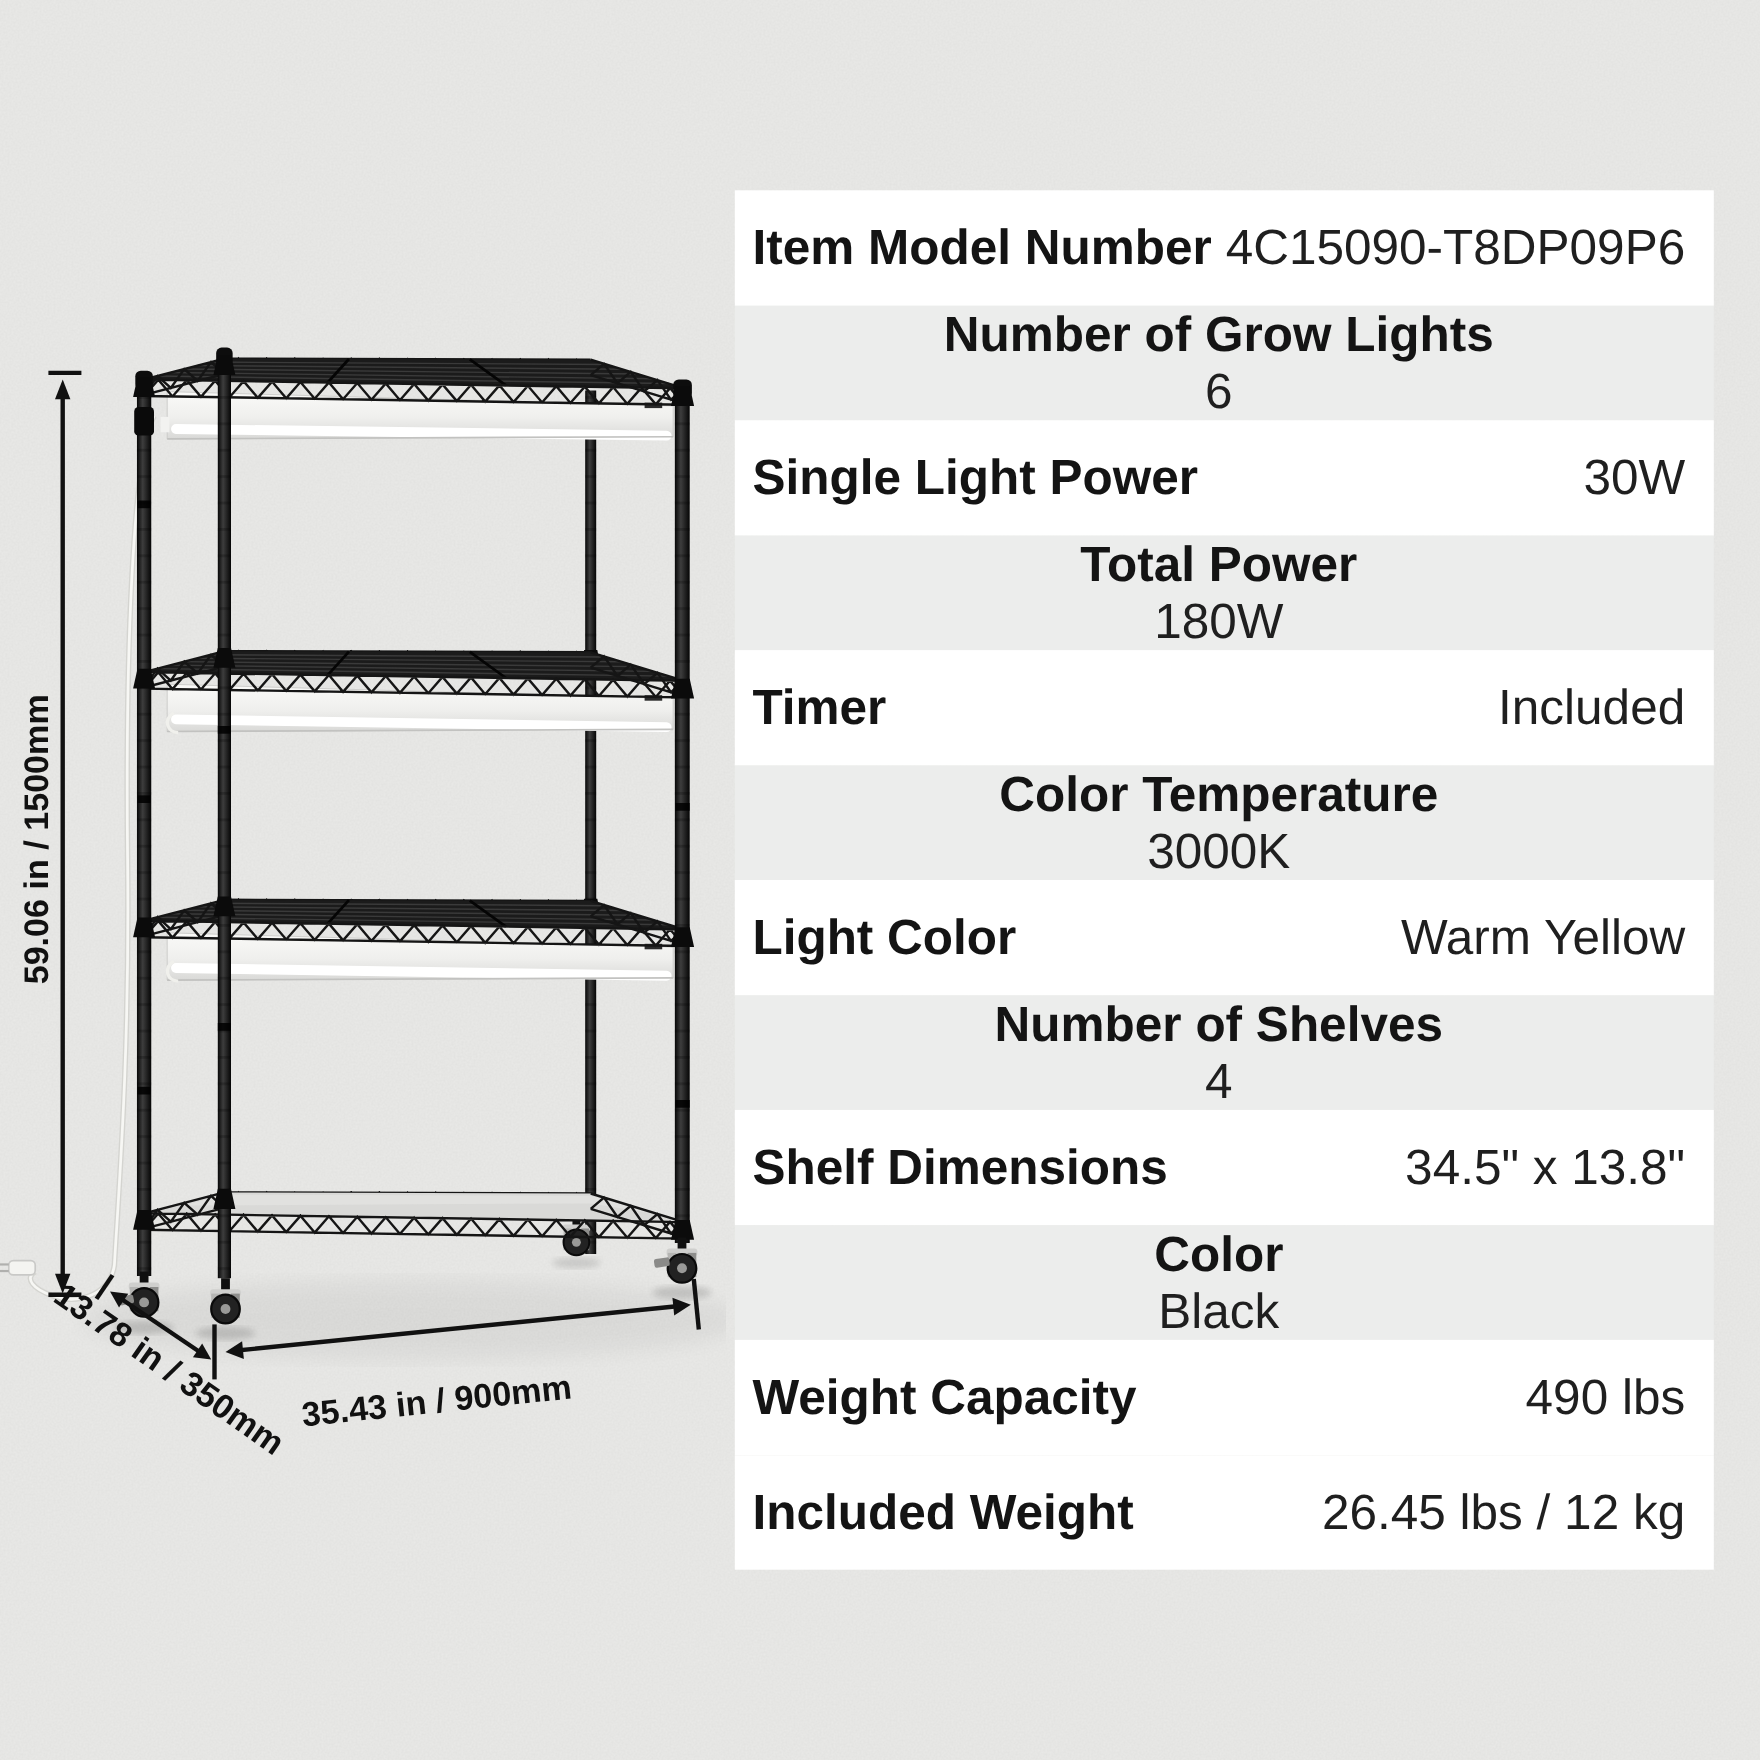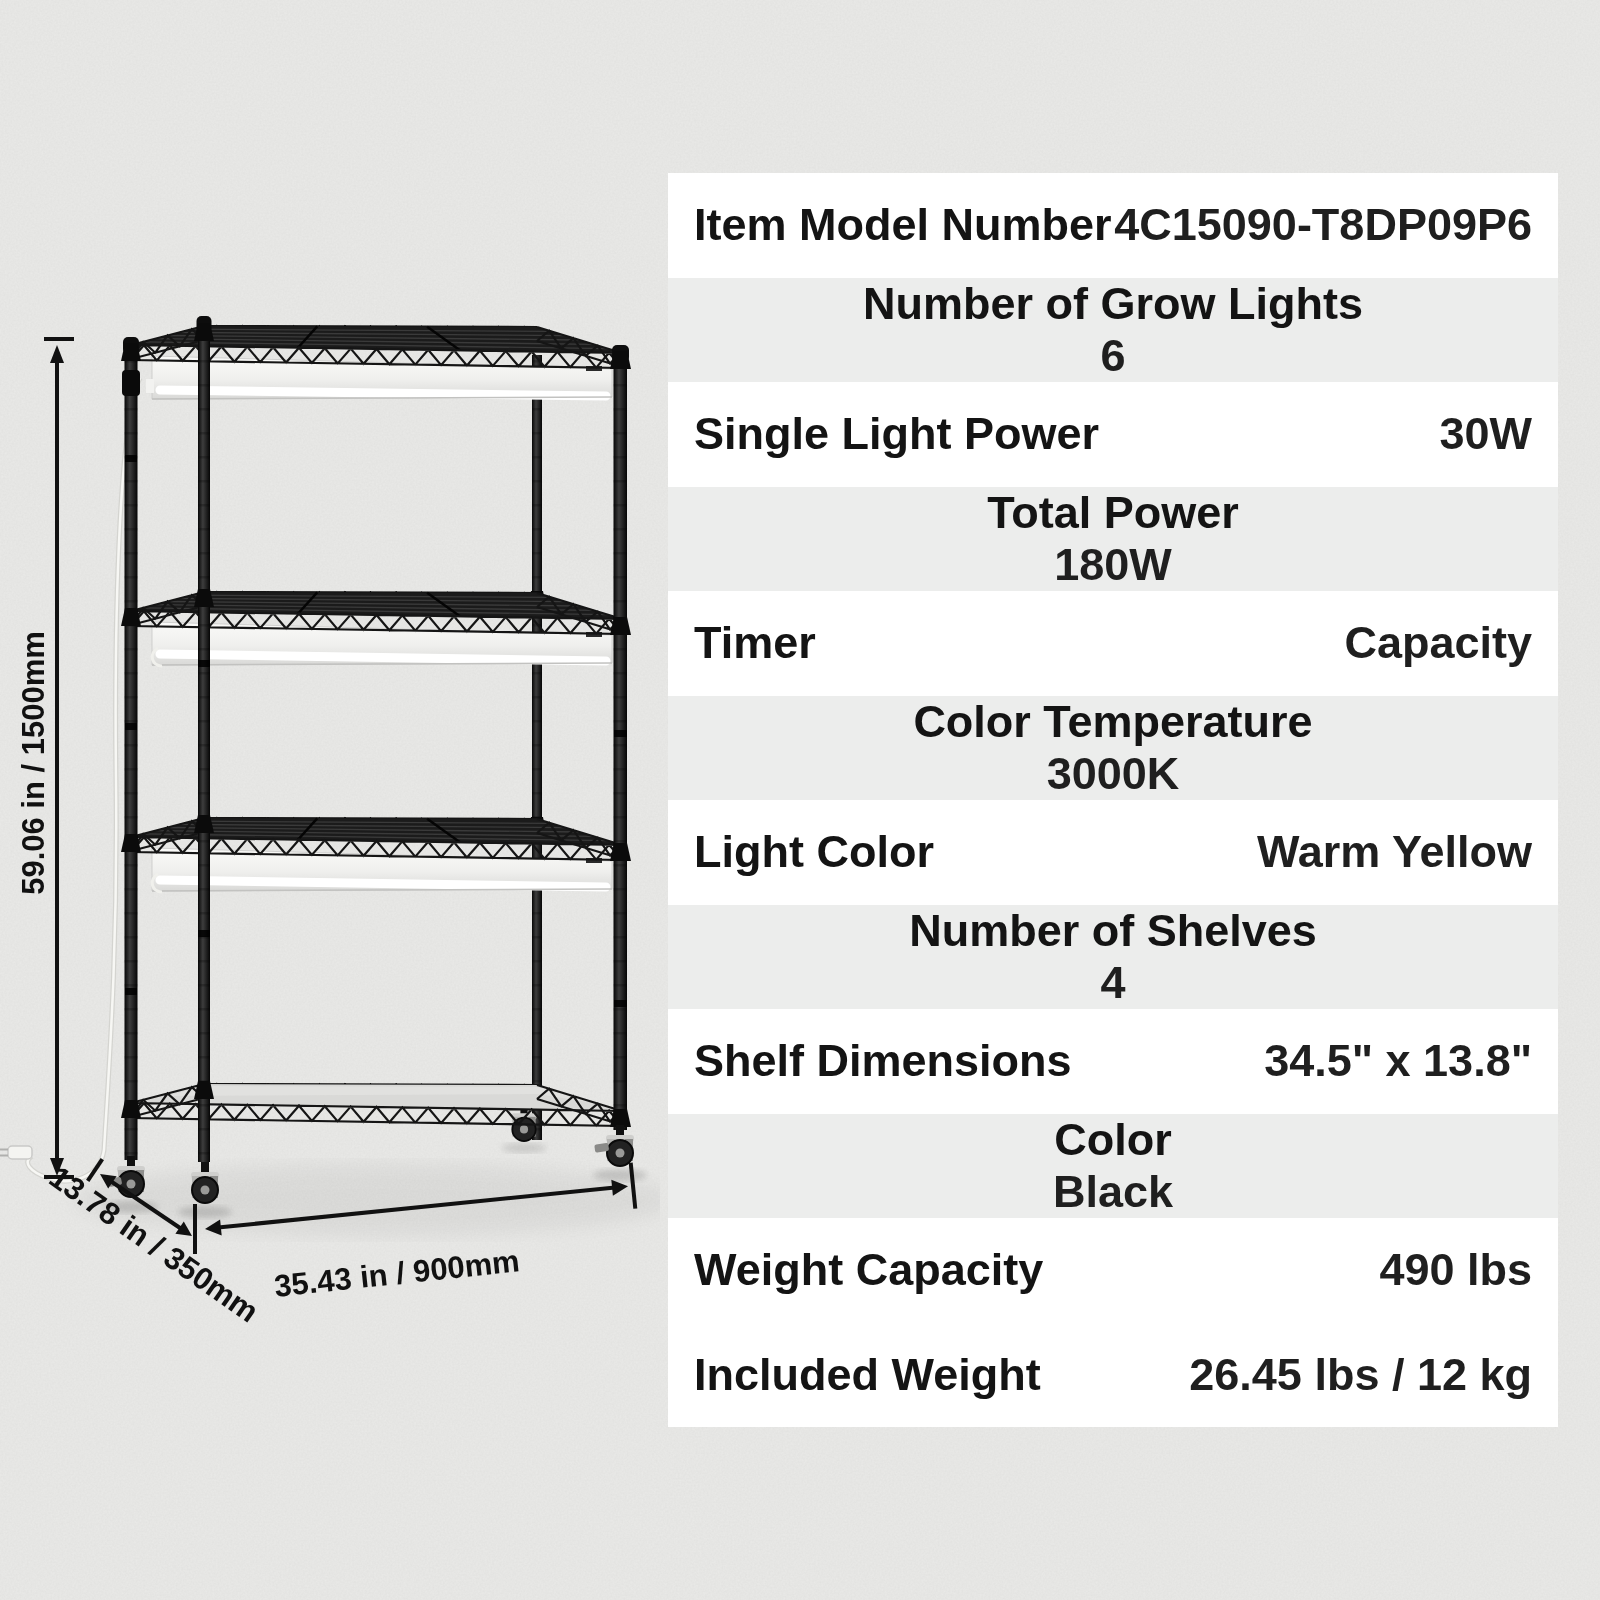--- a/index.html
+++ b/index.html
@@ -9,29 +9,29 @@
     font-family:"Liberation Sans","DejaVu Sans",sans-serif;
   }
   #texture{position:absolute;left:0;top:0;z-index:0;pointer-events:none;}
   #product-svg{position:absolute;left:0;top:0;z-index:1;}
   .spec-table{
     position:absolute;left:668px;top:173px;width:890px;height:1254px;
     display:flex;flex-direction:column;z-index:2;
   }
   .spec-row{
     flex:1 1 0;display:flex;align-items:center;justify-content:space-between;
-    padding:0 26px 0 26px;box-sizing:border-box;
+    padding:0 26px 0 16px;box-sizing:border-box;
   }
   .spec-row.even{background:#ffffff;}
   .spec-row.odd{background:#ecedec;flex-direction:column;}
   .spec-label{
     font-weight:bold;font-size:45px;color:#141414;letter-spacing:0px;white-space:nowrap;
   }
   .spec-value{
-    font-weight:bold;font-size:45px;color:#1f1f1f;white-space:nowrap;text-align:center;
+    font-weight:normal;font-size:45px;color:#1f1f1f;white-space:nowrap;text-align:center;
   }
   .dim-label{
     font-weight:bold;font-size:31px;fill:#111111;
   }
 </style>
 </head>
 <body>
 
 <svg id="texture" width="1600" height="1600">
   <filter id="noiseF">
@@ -288,21 +288,21 @@
     <div class="spec-row even">
       <span class="spec-label">Single Light Power</span>
       <span class="spec-value">30W</span>
     </div>
     <div class="spec-row odd">
       <span class="spec-label">Total Power</span>
       <span class="spec-value">180W</span>
     </div>
     <div class="spec-row even">
       <span class="spec-label">Timer</span>
-      <span class="spec-value">Capacity</span>
+      <span class="spec-value">Included</span>
     </div>
     <div class="spec-row odd">
       <span class="spec-label">Color Temperature</span>
       <span class="spec-value">3000K</span>
     </div>
     <div class="spec-row even">
       <span class="spec-label">Light Color</span>
       <span class="spec-value">Warm Yellow</span>
     </div>
     <div class="spec-row odd">

